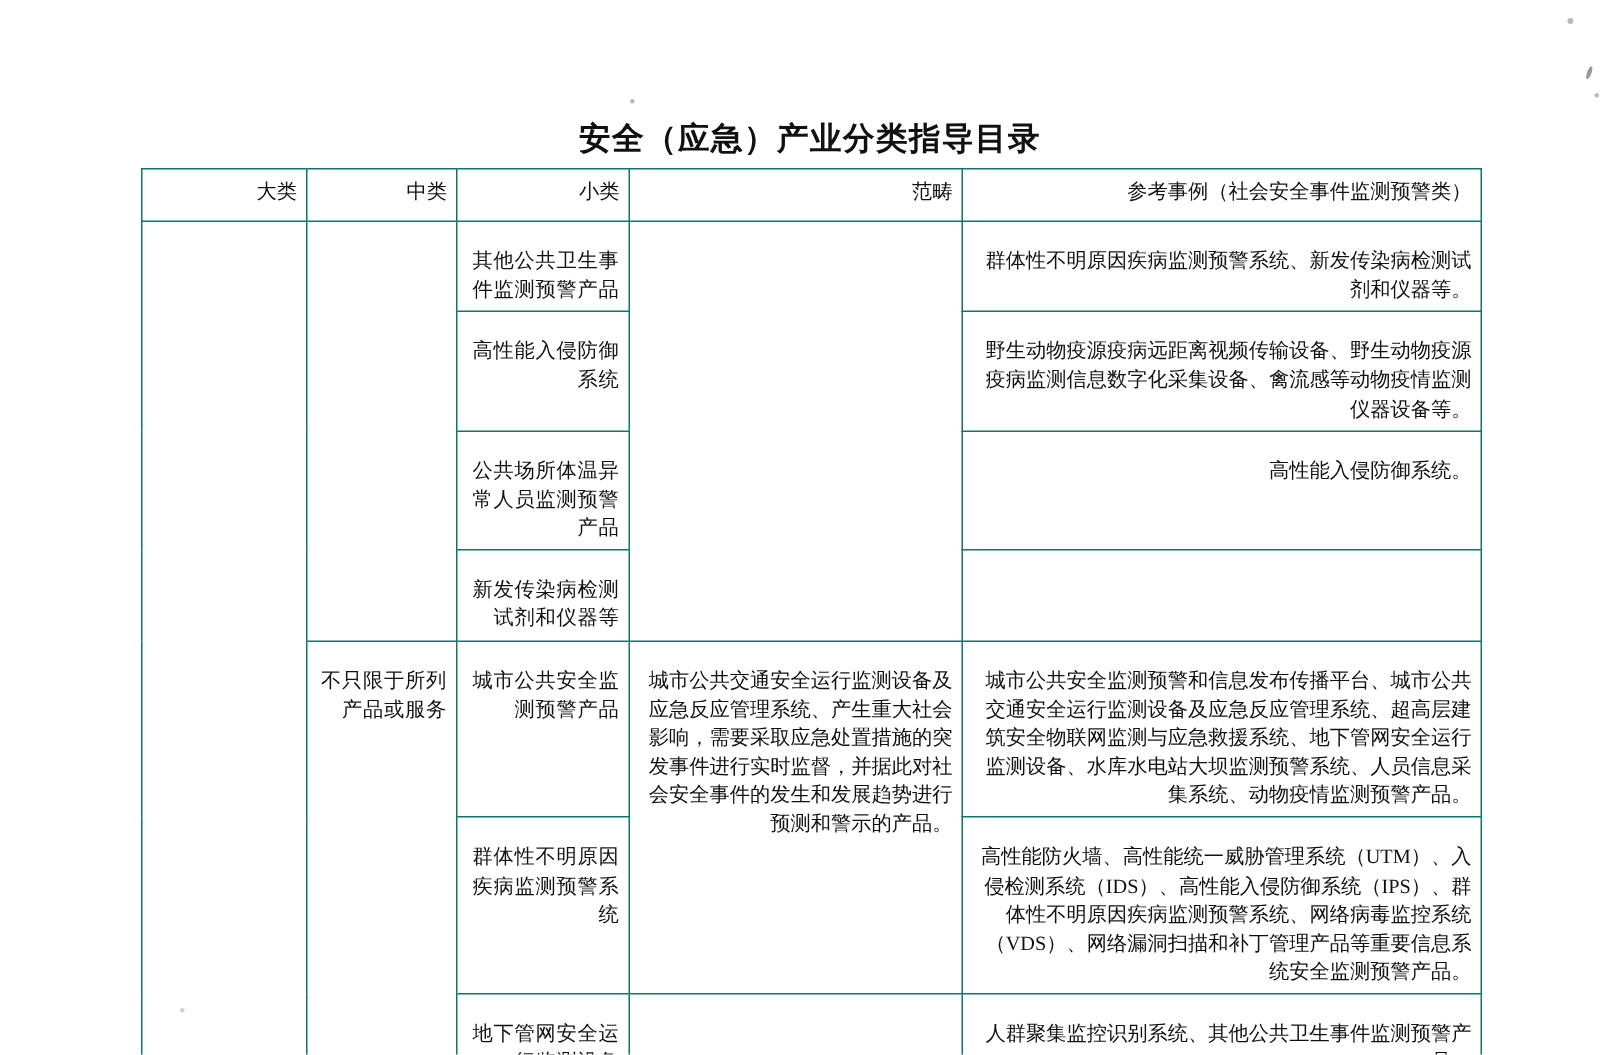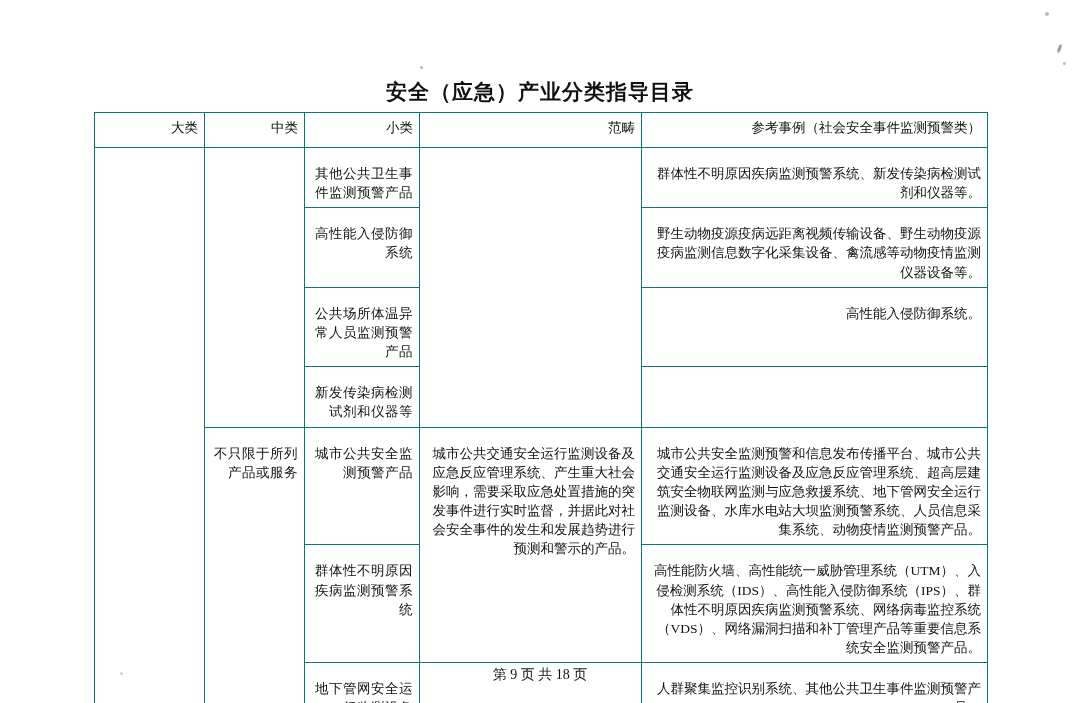--- a/index.html
+++ b/index.html
@@ -148,15 +148,14 @@
         <td>高性能防火墙、高性能统一威胁管理系统（UTM）、入侵检测系统（IDS）、高性能入侵防御系统（IPS）、群体性不明原因疾病监测预警系统、网络病毒监控系统（VDS）、网络漏洞扫描和补丁管理产品等重要信息系统安全监测预警产品。</td>
       </tr>
       <tr>
         <td class="cell-spaced">地下管网安全运行监测设备</td>
         <td></td>
         <td>人群聚集监控识别系统、其他公共卫生事件监测预警产品。</td>
       </tr>
     </tbody>
   </table>
 
-  <div class="footer">第 9 页 共 18 页</div>
 
 </div>
 
 </body></html>

